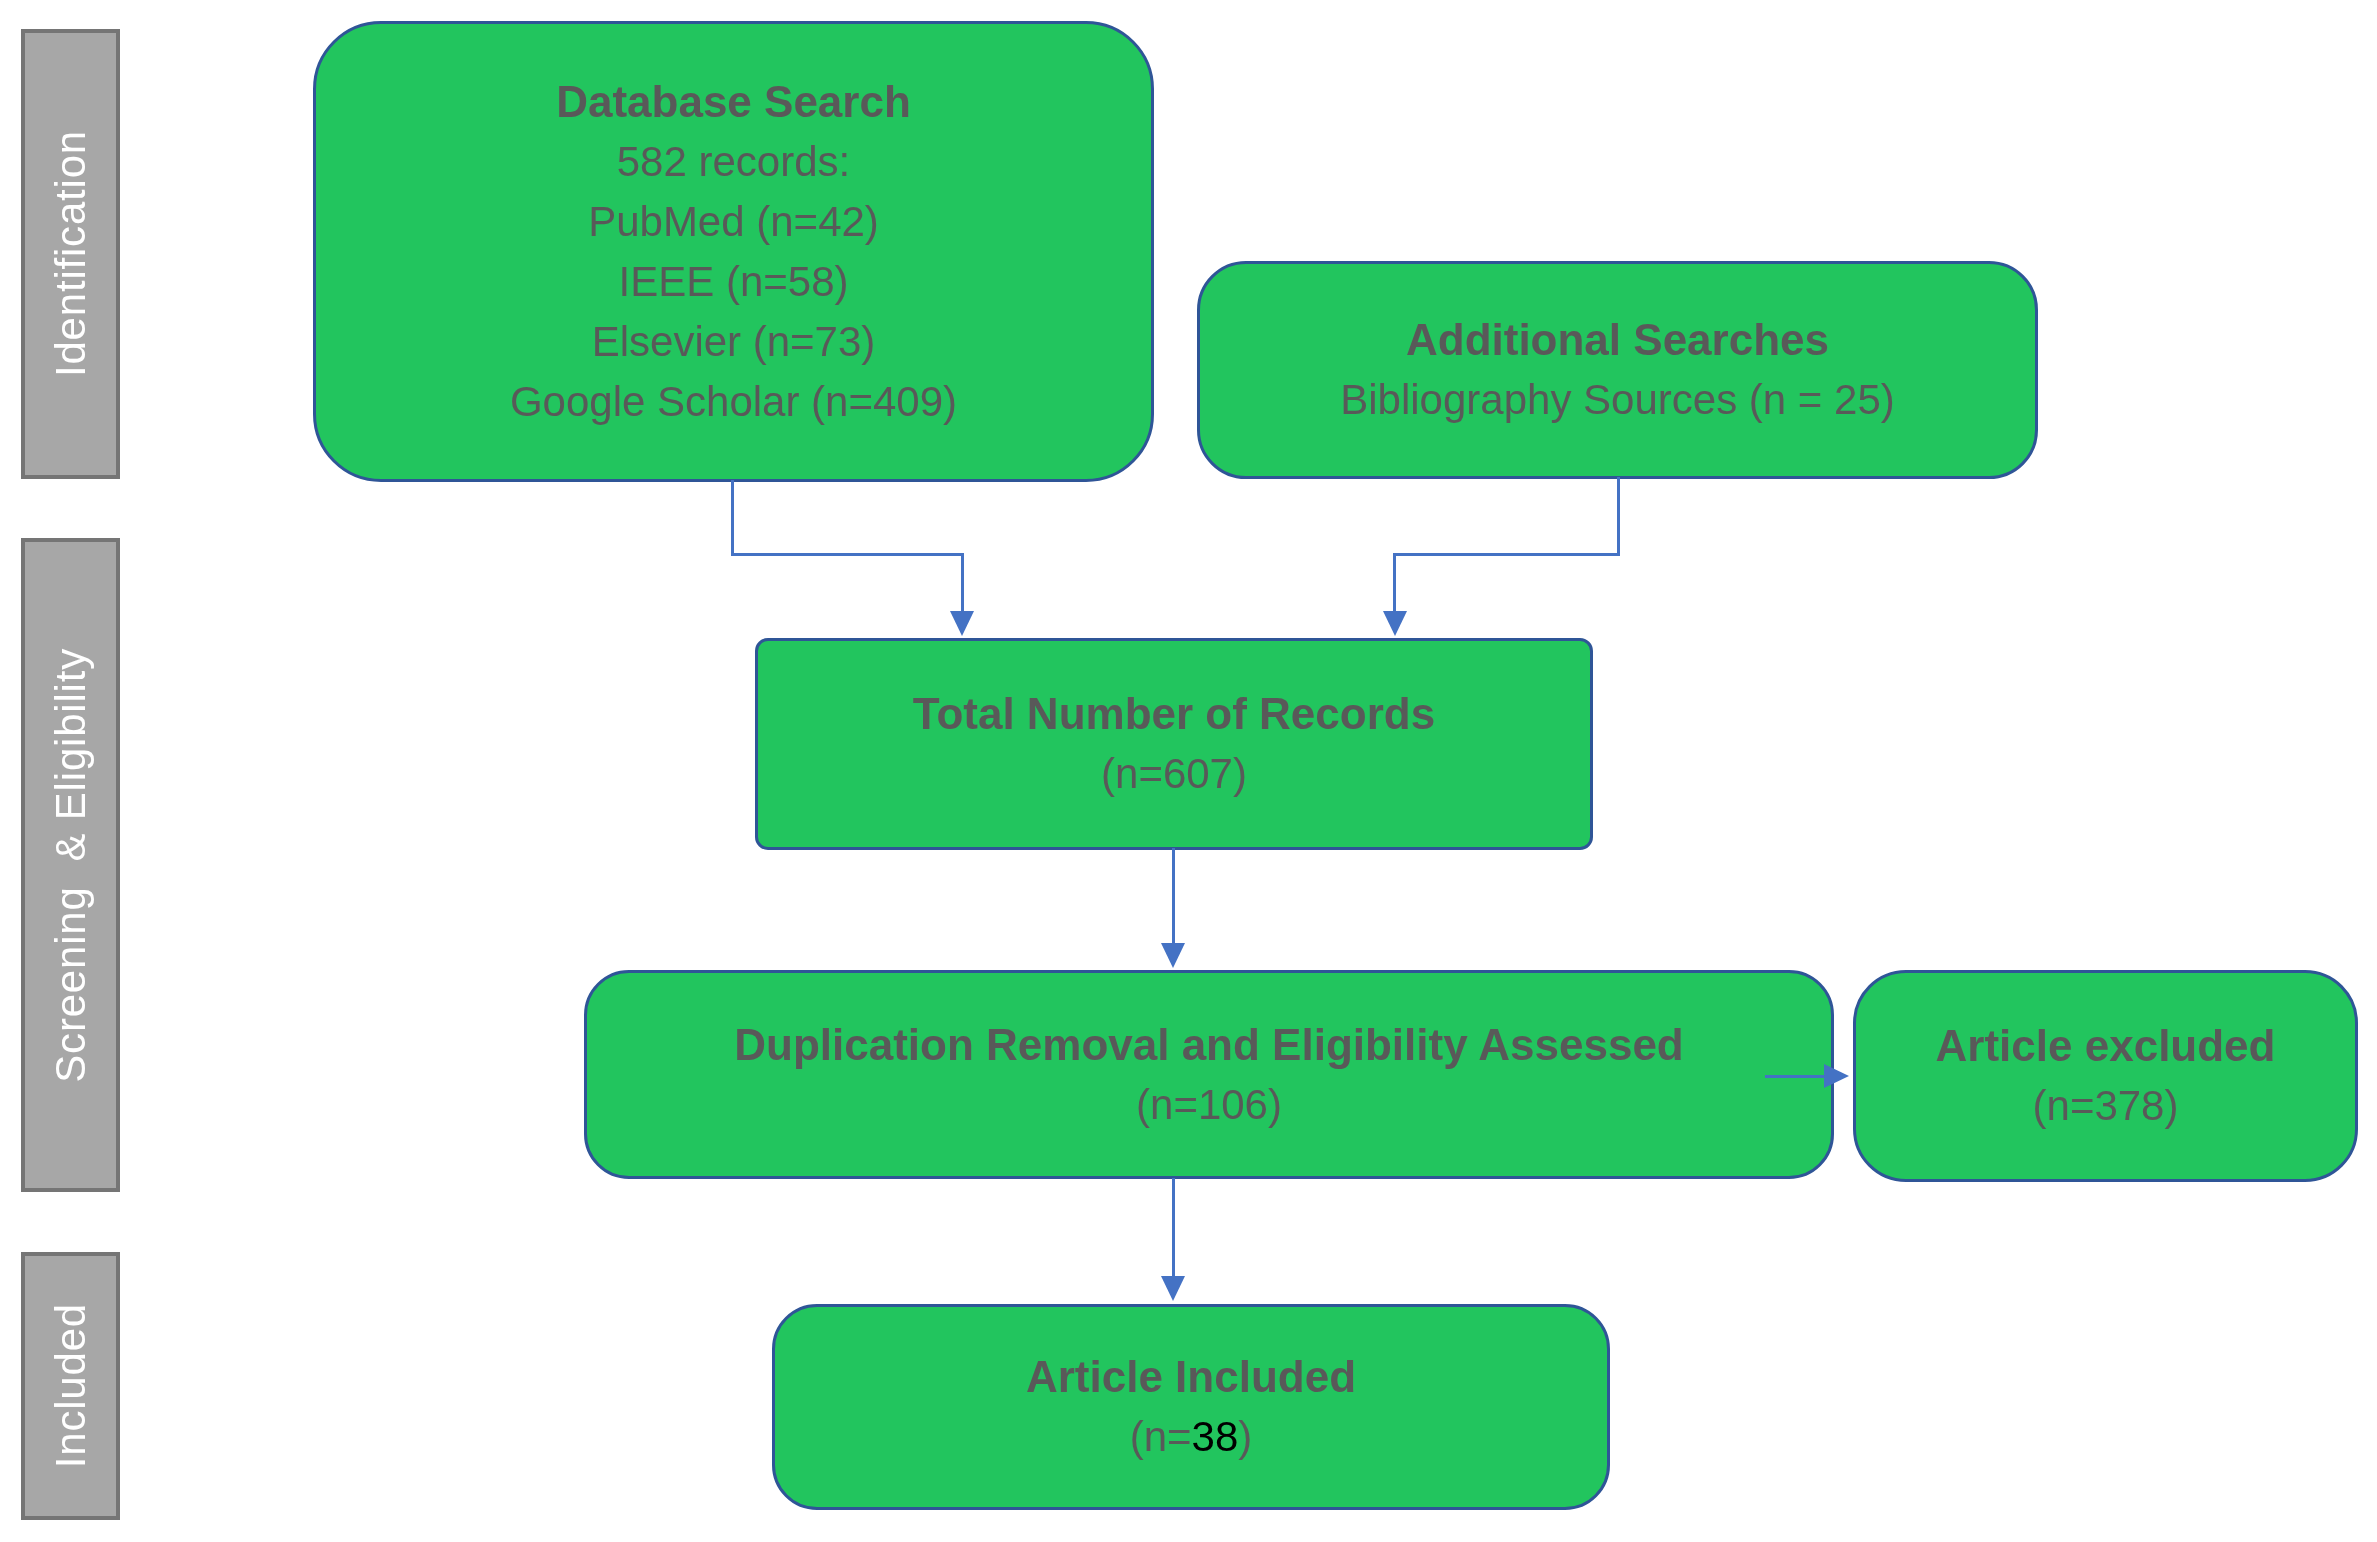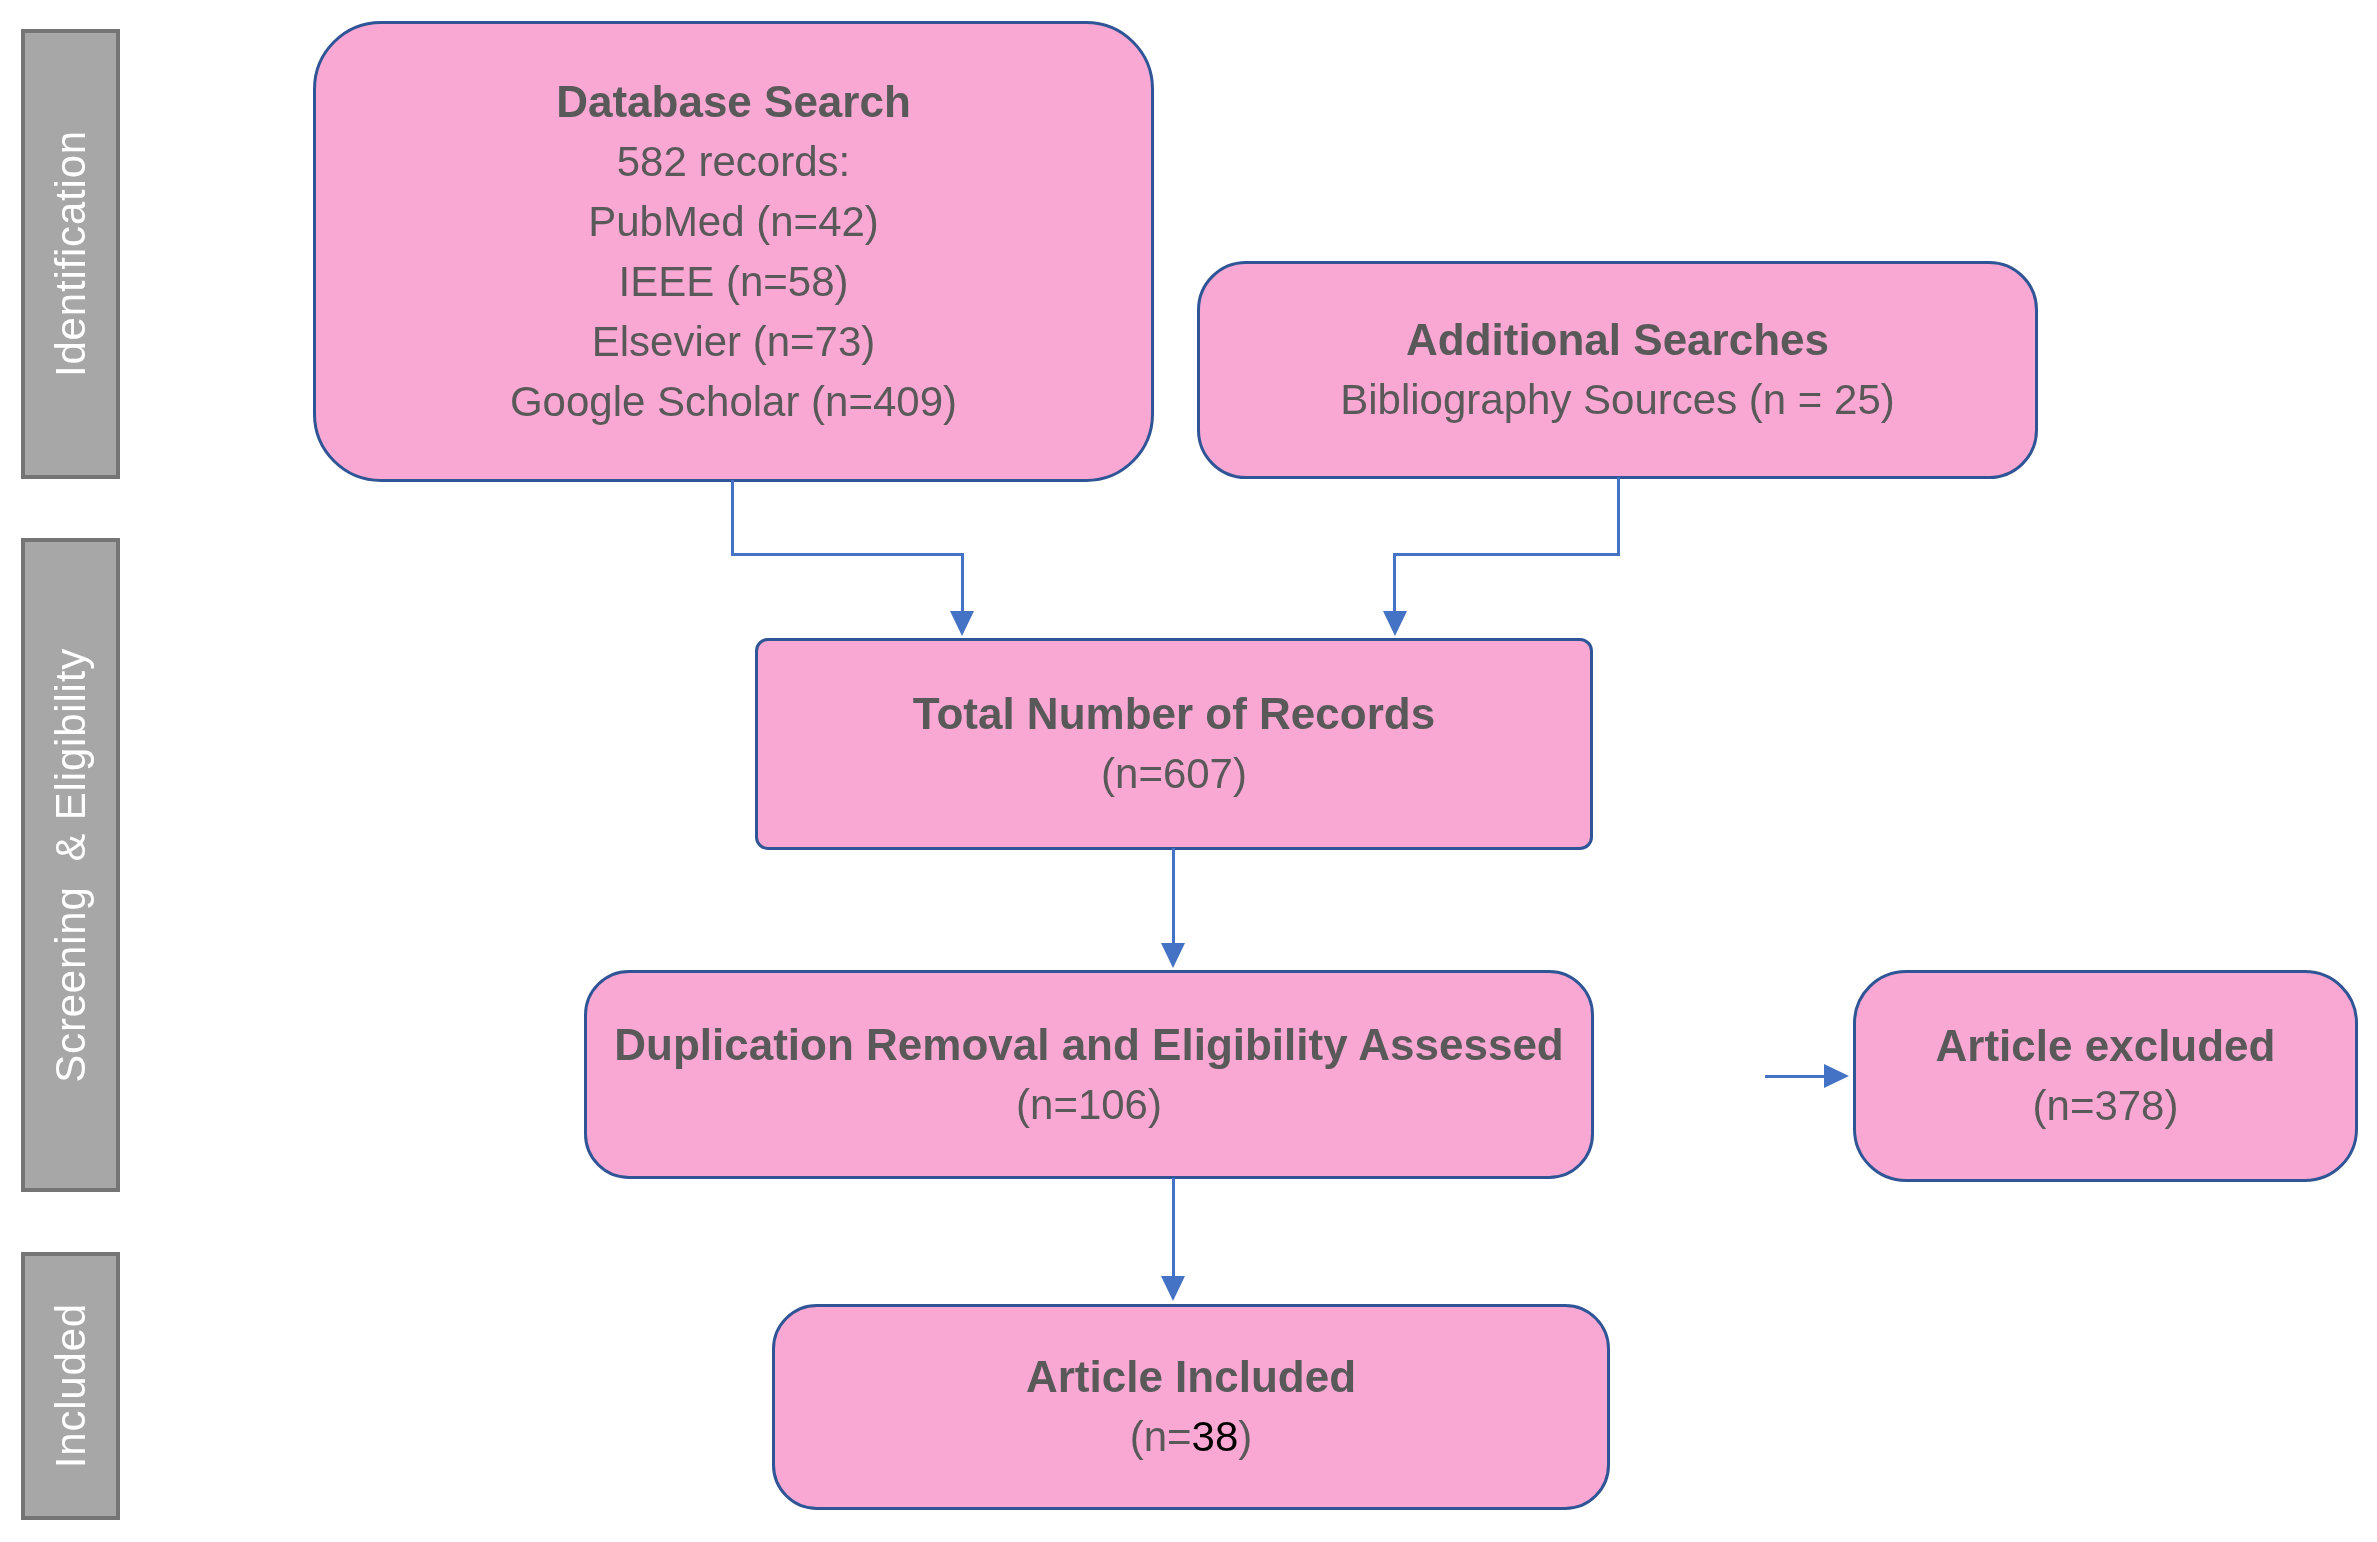--- a/index.html
+++ b/index.html
@@ -42,33 +42,33 @@
     color: var(--stage-text);
     font-size: 42px;
     letter-spacing: 0.8px;
     white-space: pre;
   }
 
   
   .flow-box {
     position: absolute;
     box-sizing: border-box;
-    background: #f9a8d4;
+    background: #22c55e;
     border: 3.8px solid var(--box-border);
     display: flex;
     flex-direction: column;
     align-items: center;
     justify-content: center;
     text-align: center;
     color: var(--box-text);
   }
   #box-database-search    { left: 313px;  top: 21px;   width: 841px; height: 461px; border-radius: 68px; }
   #box-additional-searches{ left: 1197px; top: 261px;  width: 841px; height: 218px; border-radius: 49px; align-items: center; }
   #box-total-records      { left: 755px; top: 638px;  width: 838px; height: 212px; border-radius: 13px; }
-  #box-duplication        { left: 584px;  top: 970px; width: 1010px; height: 209px; border-radius: 45px; }
+  #box-duplication        { left: 584px;  top: 970px; width: 1250px; height: 209px; border-radius: 45px; }
   #box-article-excluded   { left: 1853px; top: 970px; width: 505px;  height: 212px; border-radius: 53px; }
   #box-article-included   { left: 755px; top: 1304px; width: 838px; height: 206px; border-radius: 45px; margin-left: 17px; }
 
   .box-title { font-weight: bold; font-size: 44px; line-height: 60px; }
   .box-line  { font-size: 42px; line-height: 60px; }
   .count-highlight { color: var(--included-count-color); }
 
   
   .seg { position: absolute; background: var(--connector); }
   .arrowhead-down {

